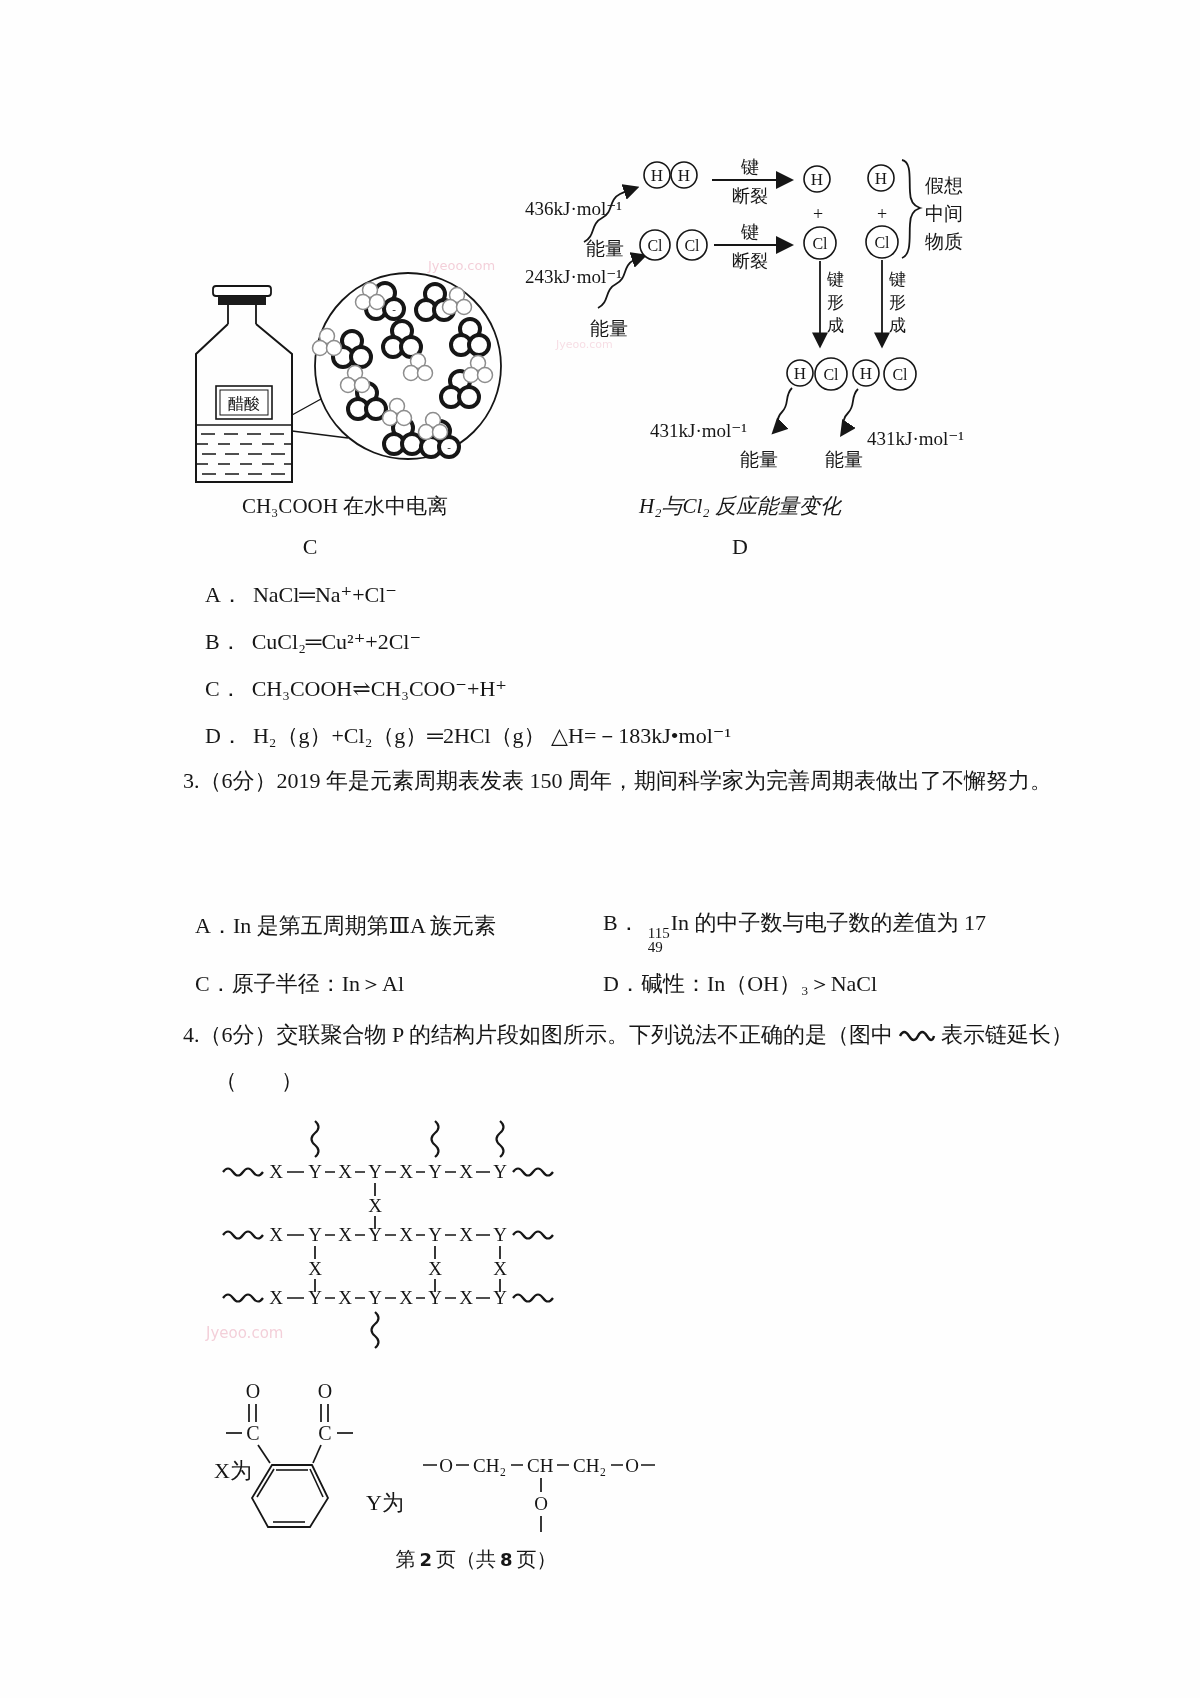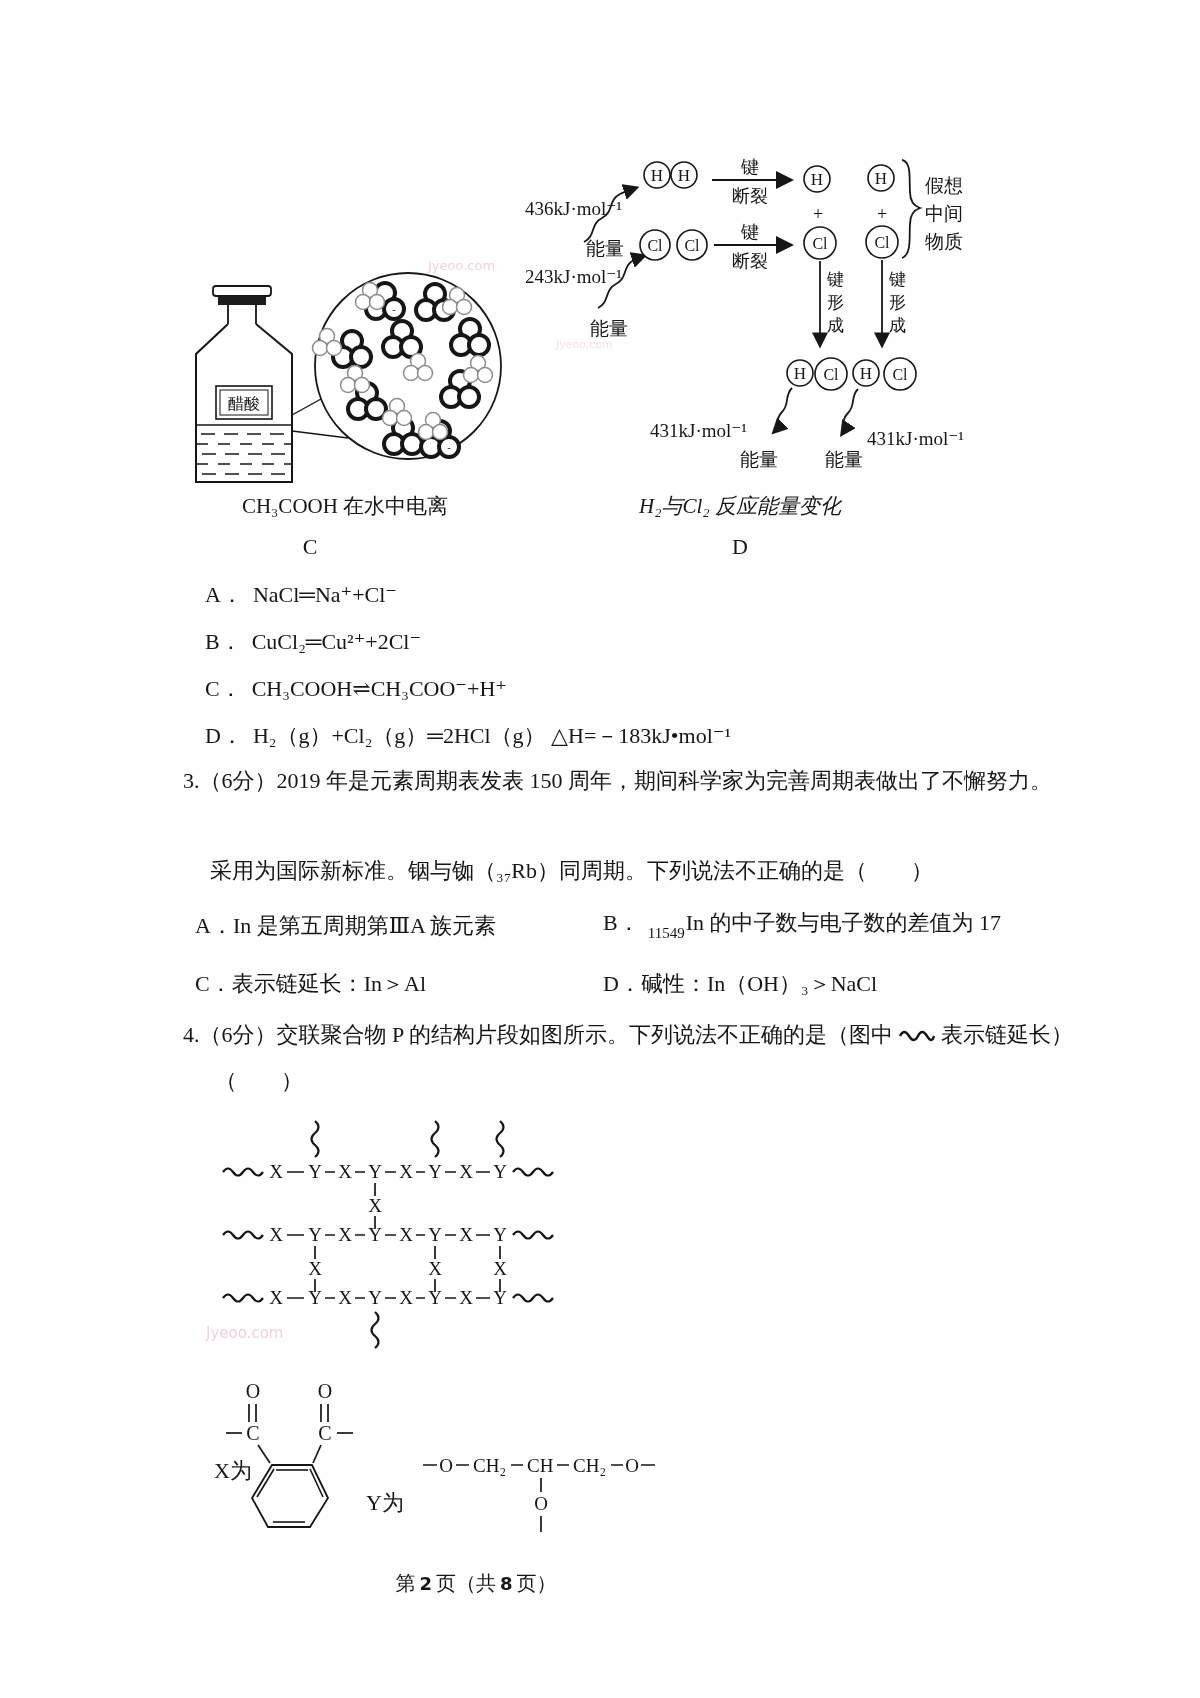--- a/index.html
+++ b/index.html
@@ -7,24 +7,24 @@
     position:relative;width:1200px;height:1698px;background:#fefefe;overflow:hidden;
     font-family:"Liberation Serif","DejaVu Serif","DejaVu Sans",serif;color:#161616;
   }
   .abs{position:absolute;white-space:nowrap;}
   .body-line{font-size:22px;line-height:26px;}
   .eq-line{font-size:22px;line-height:26px;}
   .eq-line .opt-label{margin-right:10px;}
   .caption{font-size:21px;text-align:center;}
   .fig-letter{font-size:22px;text-align:center;}
   svg text{font-family:"Liberation Serif","DejaVu Serif","DejaVu Sans",serif;fill:#161616;}
-  .nuc{display:inline-flex;flex-direction:row;text-align:left;vertical-align:-8px;
+  .nuc{display:inline-flex;flex-direction:column;text-align:left;vertical-align:-8px;
        font-size:15px;line-height:14px;margin:0 1px 0 8px;}
   .wave-inline{vertical-align:-2px;margin:0 4px;}
-  .footer{position:absolute;left:0;width:952px;text-align:center;font-size:20px;margin-top:24px;}
+  .footer{position:absolute;left:0;width:952px;text-align:center;font-size:20px;}
   .pg-num{font-family:"DejaVu Sans","Liberation Sans",sans-serif;font-weight:bold;font-size:18px;padding:0 4px;}
   .wm{position:absolute;color:rgba(231,150,173,0.45);font-family:"DejaVu Sans",sans-serif;white-space:nowrap;}
 </style>
 </head>
 <body>
 
 <div class="page">
 
   <div class="wm" style="left:428px;top:258px;font-size:13px;">Jyeoo.com</div>
   <div class="wm" style="left:556px;top:338px;font-size:11px;opacity:.7;">Jyeoo.com</div>
@@ -237,30 +237,29 @@
     <span class="opt-label">B．</span><span>CuCl₂═Cu²⁺+2Cl⁻</span>
   </div>
   <div class="abs eq-line" style="left:205px;top:676px;">
     <span class="opt-label">C．</span><span>CH₃COOH⇌CH₃COO⁻+H⁺</span>
   </div>
   <div class="abs eq-line" style="left:205px;top:723px;">
     <span class="opt-label">D．</span><span>H₂（g）+Cl₂（g）═2HCl（g） △H=－183kJ•mol⁻¹</span>
   </div>
 
   <div class="abs body-line" style="left:183px;top:768px;text-align:center;">3.（6分）2019 年是元素周期表发表 150 周年，期间科学家为完善周期表做出了不懈努力。</div>
-  <div class="abs body-line" style="left:210px;top:858px;">采用为国际新标准。铟与铷（₃₇Rb）同周期。下列说法不正确的是（　　）</div>
 
   <div class="abs body-line" style="left:195px;top:913px;">A．In 是第五周期第ⅢA 族元素</div>
   <div class="abs body-line" style="left:603px;top:910px;">
     <span>B．</span><span class="nuc">
         <span>115</span>
         <span>49</span>
       </span><span>In</span>&nbsp;<span>的中子数与电子数的差值为 17</span>
   </div>
-  <div class="abs body-line" style="left:195px;top:971px;">C．表示链延长：In＞Al</div>
+  <div class="abs body-line" style="left:195px;top:971px;">C．原子半径：In＞Al</div>
   <div class="abs body-line" style="left:603px;top:971px;">D．碱性：In（OH）₃＞NaCl</div>
 
   <div class="abs body-line" style="left:183px;top:1022px;">
     <span>4.（6分）交联聚合物 P 的结构片段如图所示。下列说法不正确的是（图中</span><svg class="wave-inline" width="40" height="16" viewBox="0 0 40 16">
         <path d="M3,8 q4,-8 9,0 t9,0 t9,0 t7,0" fill="none" stroke="#161616" stroke-width="2.4"></path>
       </svg><span>表示链延长）</span>
   </div>
   <div class="abs body-line" style="left:215px;top:1068px;">（　　）</div>
 
   <svg class="abs" style="left:200px;top:1105px;" width="370" height="260" viewBox="0 0 370 260">

